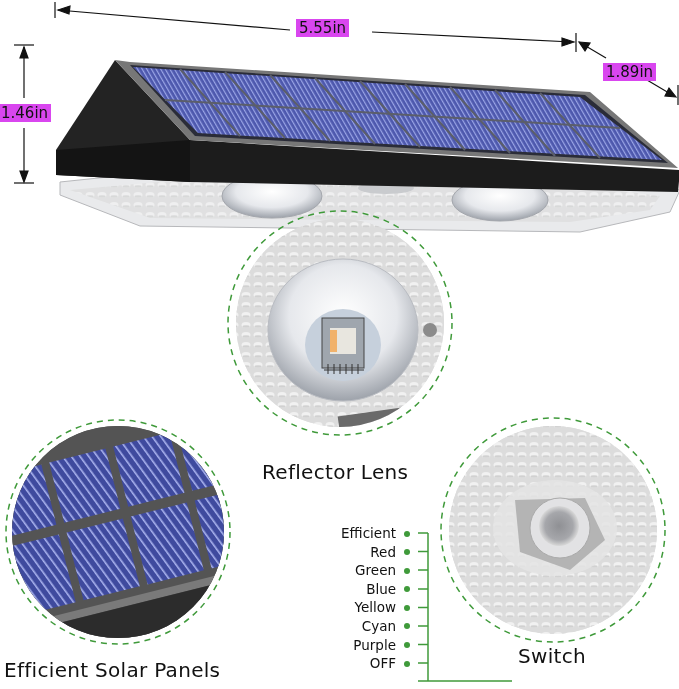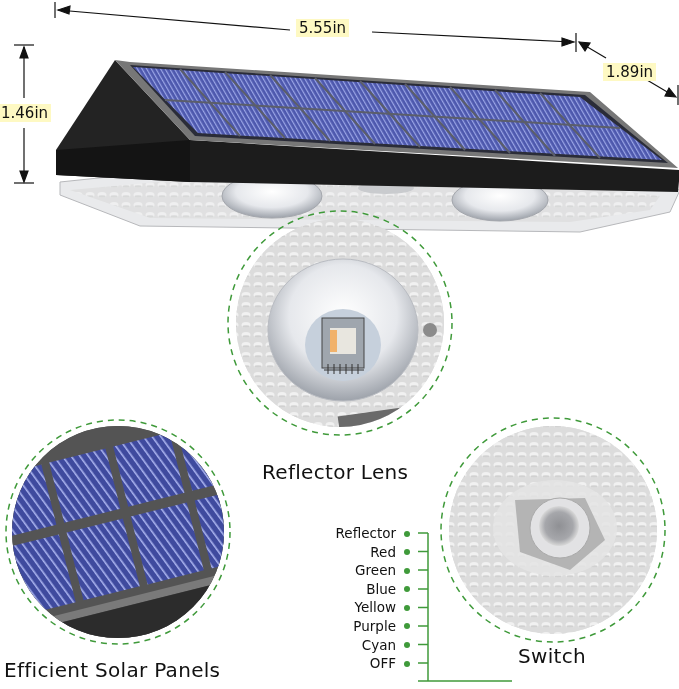--- a/index.html
+++ b/index.html
@@ -1,19 +1,19 @@
 <!DOCTYPE html>
 <html><head>
 <meta charset="utf-8">
 <style>
   html, body { margin: 0; padding: 0; background: #ffffff; }
   body { width: 679px; height: 689px; position: relative; overflow: hidden;
          font-family: "DejaVu Sans", "Liberation Sans", sans-serif; color: #111; }
   svg.full { position: absolute; left: 0; top: 0; }
-  .dim-label { position: absolute; font-size: 15px; color: #111; background: #fef9c3; padding: 0 3px; line-height: 18px; }
+  .dim-label { position: absolute; font-size: 15px; color: #111; background: #d946ef; padding: 0 3px; line-height: 18px; }
   .caption { position: absolute; font-size: 20px; font-weight: normal; color: #111; white-space: nowrap; letter-spacing: 0.3px; }
   .modes { position: absolute; left: 300px; top: 524px; width: 112px; }
   .mode { height: 18.6px; line-height: 18.6px; font-size: 13.5px; text-align: right; padding-right: 16px; position: relative; white-space: nowrap; }
   .mode .dot { position: absolute; right: 2px; top: 6.5px; width: 6px; height: 6px; border-radius: 50%; background: #3f9a3a; }
 </style>
 </head>
 <body>
 
 <svg class="full" width="679" height="689" viewBox="0 0 679 689">
   <defs>
@@ -180,21 +180,21 @@
 
 <div class="dim-label" style="left:296px; top:19px;">5.55in</div>
 <div class="dim-label" style="left:603px; top:63px;">1.89in</div>
 <div class="dim-label" style="left:-2px; top:104px;">1.46in</div>
 
 <div class="caption" style="left:262px; top:460px;">Reflector Lens</div>
 <div class="caption" style="left:4px; top:658px;">Efficient Solar Panels</div>
 <div class="caption" style="left:518px; top:644px;">Switch</div>
 
 <div class="modes">
-  <div class="mode"><span>Reflector</span><span class="dot"></span></div>
+  <div class="mode"><span>Efficient</span><span class="dot"></span></div>
   <div class="mode"><span>Red</span><span class="dot"></span></div>
   <div class="mode"><span>Green</span><span class="dot"></span></div>
   <div class="mode"><span>Blue</span><span class="dot"></span></div>
   <div class="mode"><span>Yellow</span><span class="dot"></span></div>
+  <div class="mode"><span>Cyan</span><span class="dot"></span></div>
   <div class="mode"><span>Purple</span><span class="dot"></span></div>
-  <div class="mode"><span>Cyan</span><span class="dot"></span></div>
   <div class="mode"><span>OFF</span><span class="dot"></span></div>
 </div>
 
 </body></html>

